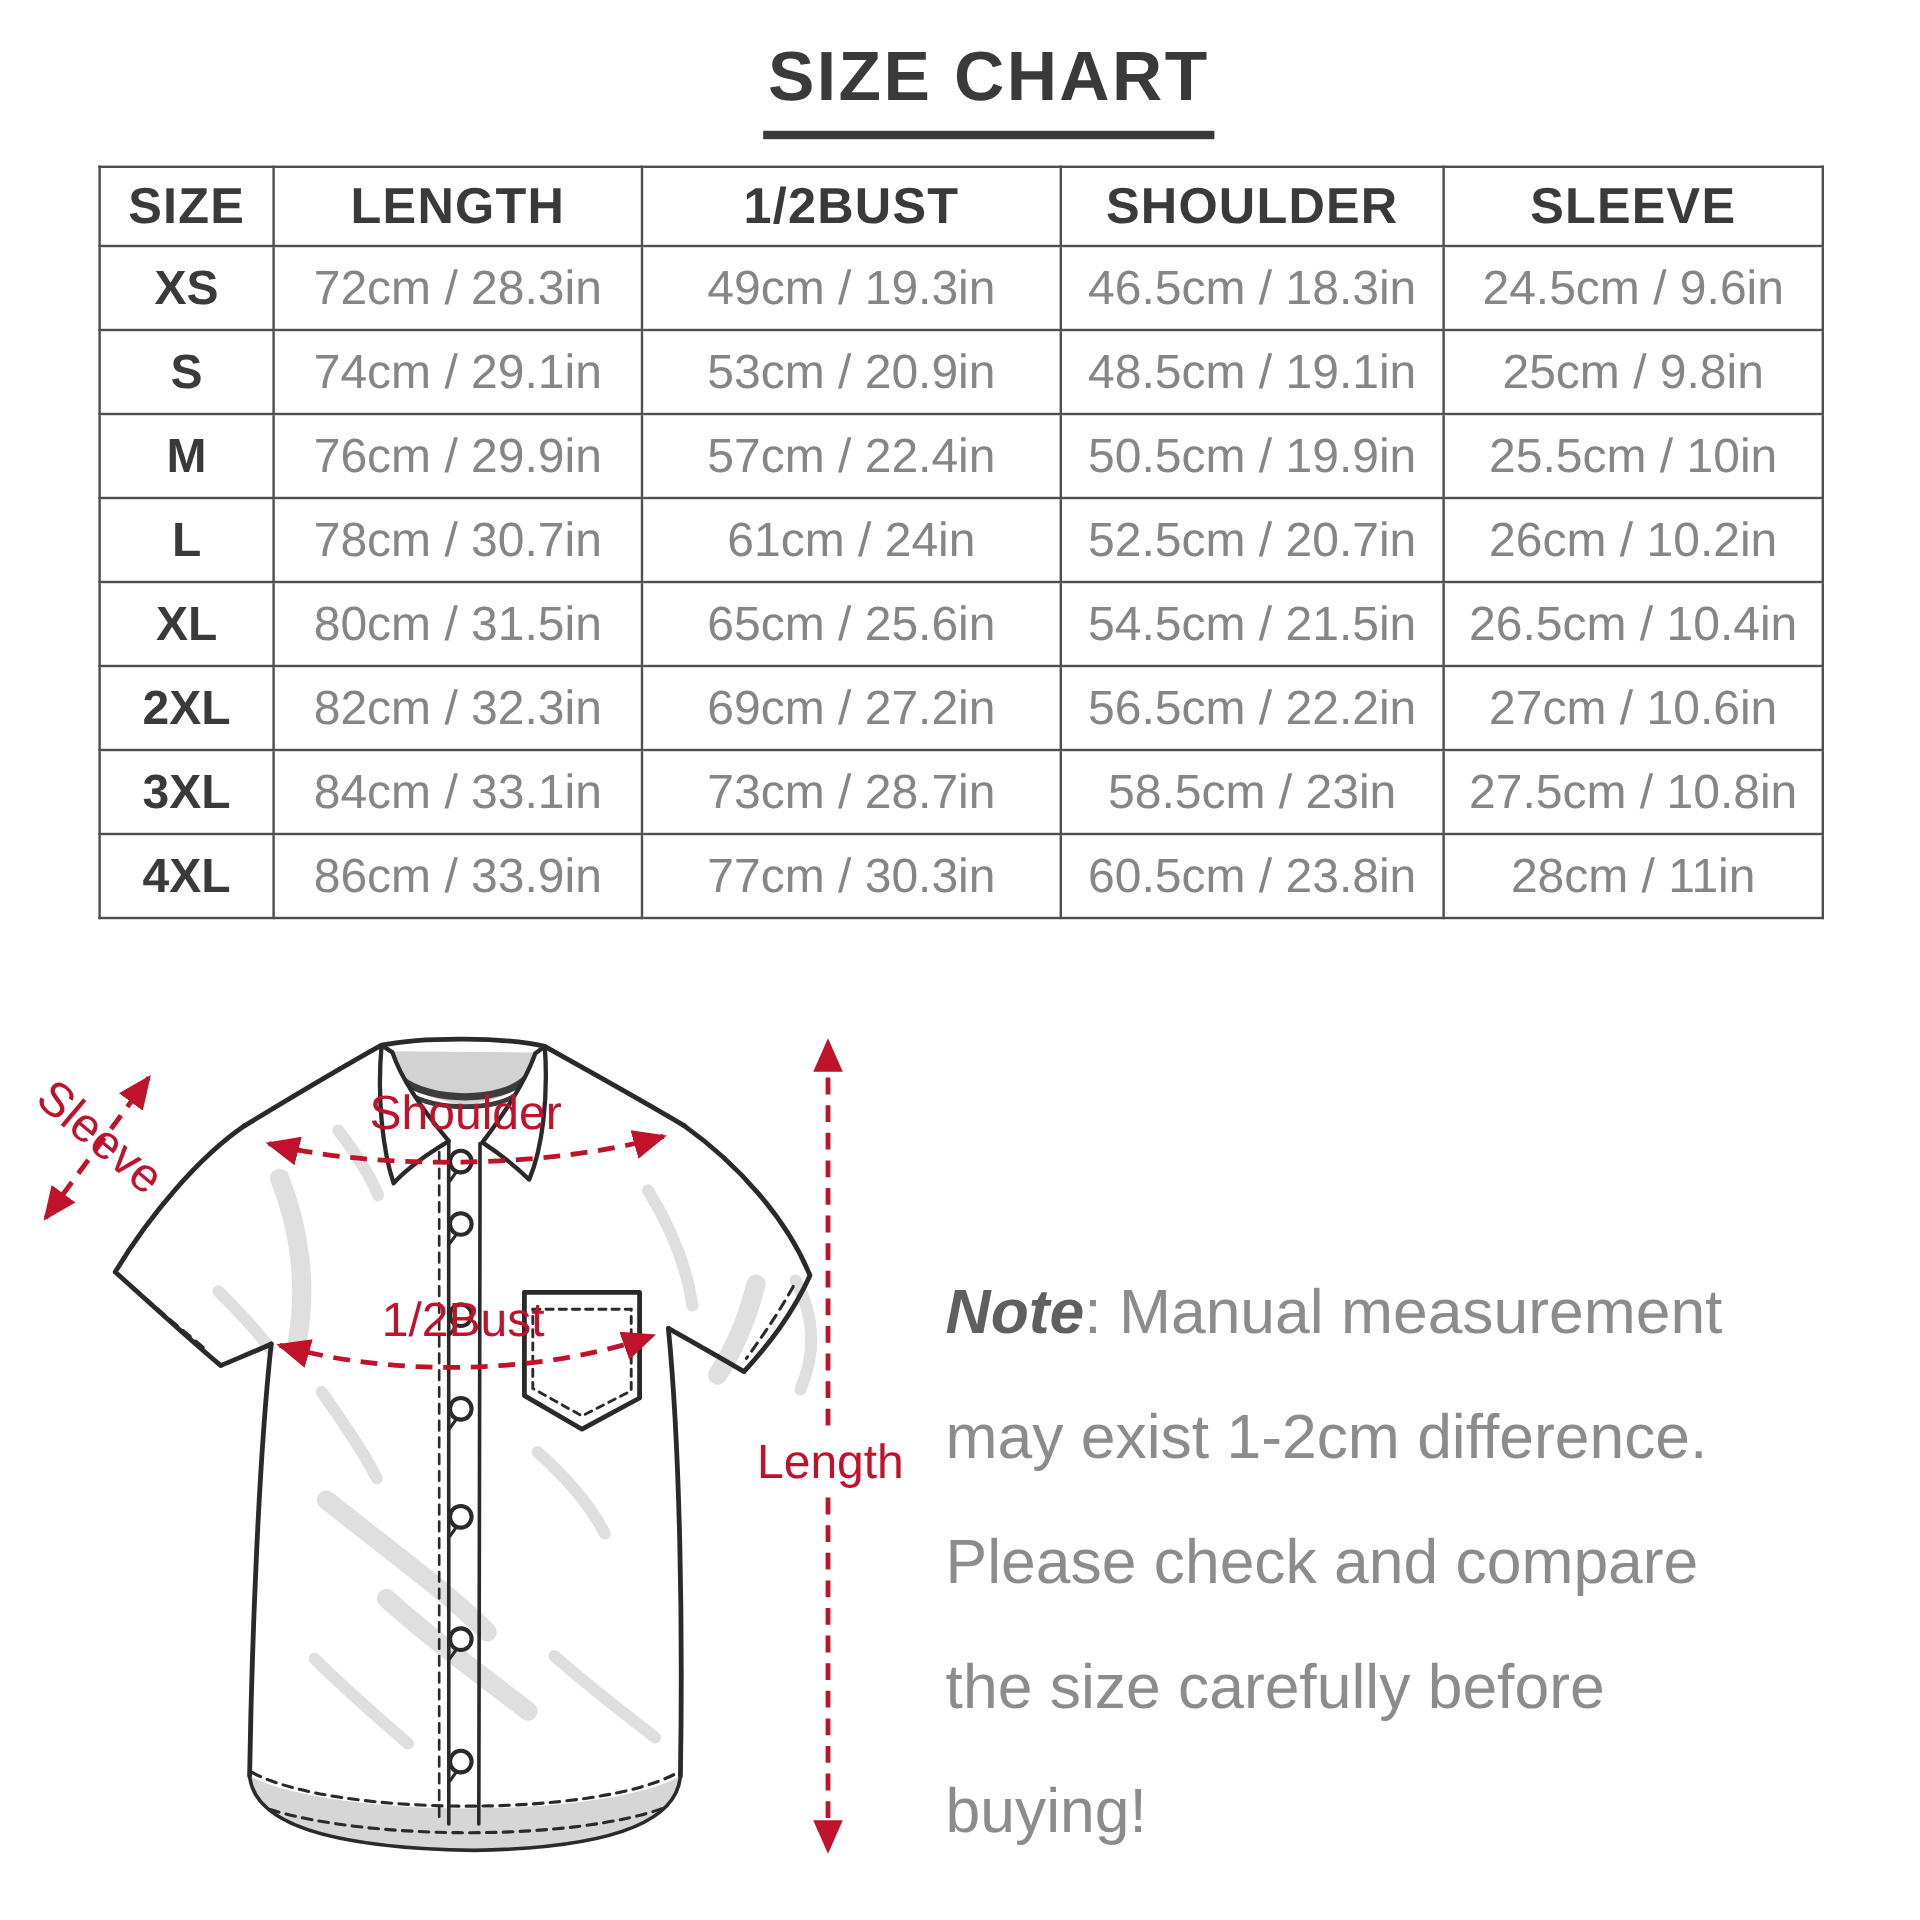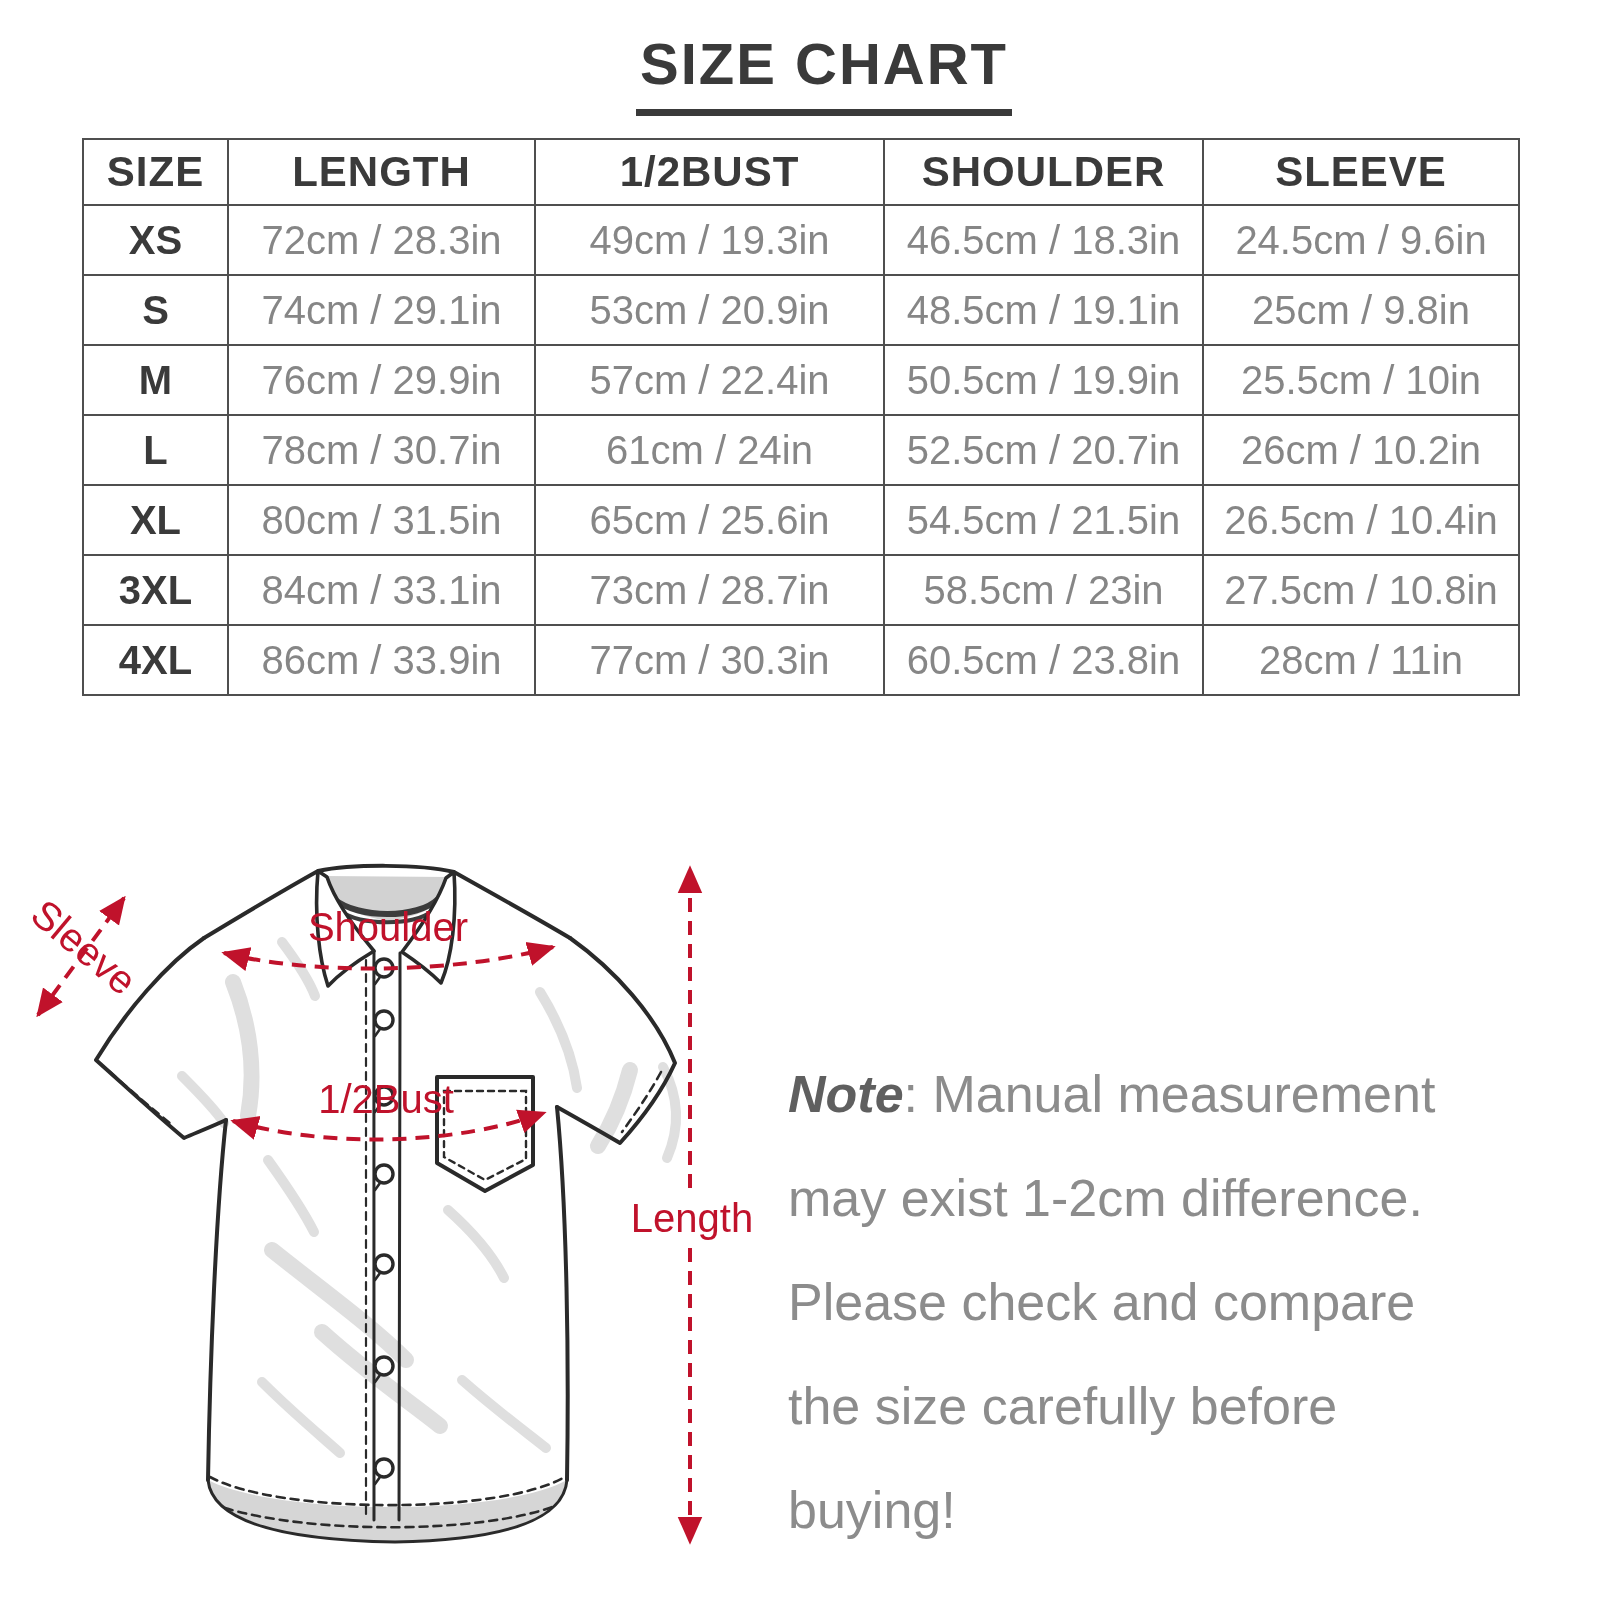--- a/index.html
+++ b/index.html
@@ -111,20 +111,27 @@
             <td class="c-val">26cm / 10.2in</td>
           </tr>
           <tr>
             <td class="c-size">XL</td>
             <td class="c-val">80cm / 31.5in</td>
             <td class="c-val">65cm / 25.6in</td>
             <td class="c-val">54.5cm / 21.5in</td>
             <td class="c-val">26.5cm / 10.4in</td>
           </tr>
           <tr>
+            <td class="c-size">2XL</td>
+            <td class="c-val">82cm / 32.3in</td>
+            <td class="c-val">69cm / 27.2in</td>
+            <td class="c-val">56.5cm / 22.2in</td>
+            <td class="c-val">27cm / 10.6in</td>
+          </tr>
+          <tr>
             <td class="c-size">3XL</td>
             <td class="c-val">84cm / 33.1in</td>
             <td class="c-val">73cm / 28.7in</td>
             <td class="c-val">58.5cm / 23in</td>
             <td class="c-val">27.5cm / 10.8in</td>
           </tr>
           <tr>
             <td class="c-size">4XL</td>
             <td class="c-val">86cm / 33.9in</td>
             <td class="c-val">77cm / 30.3in</td>

